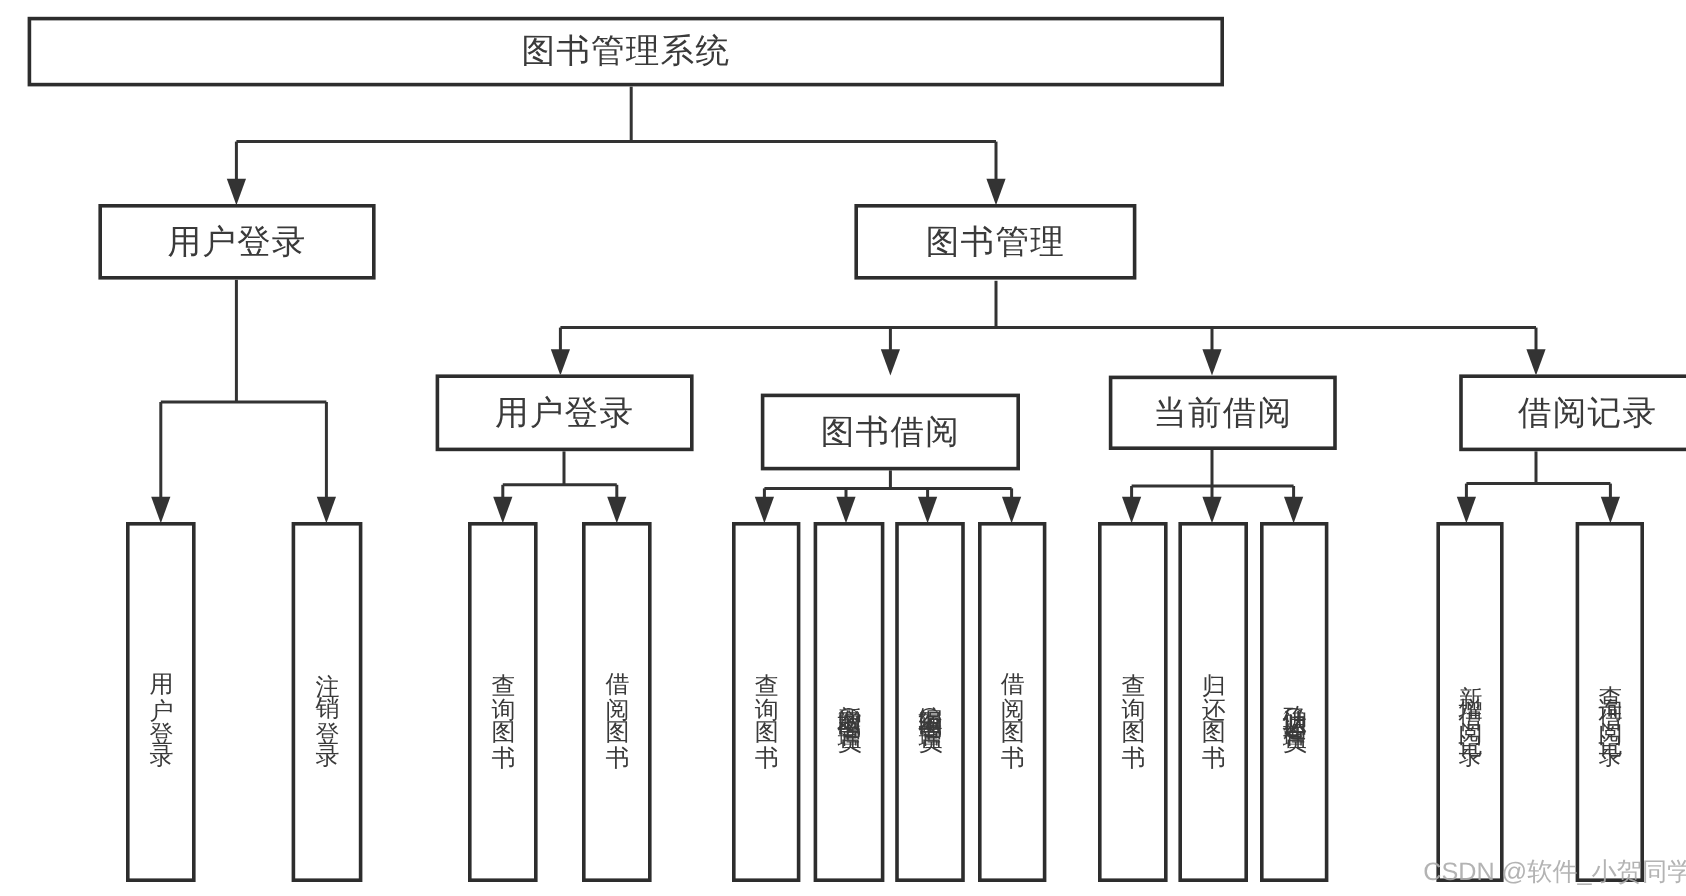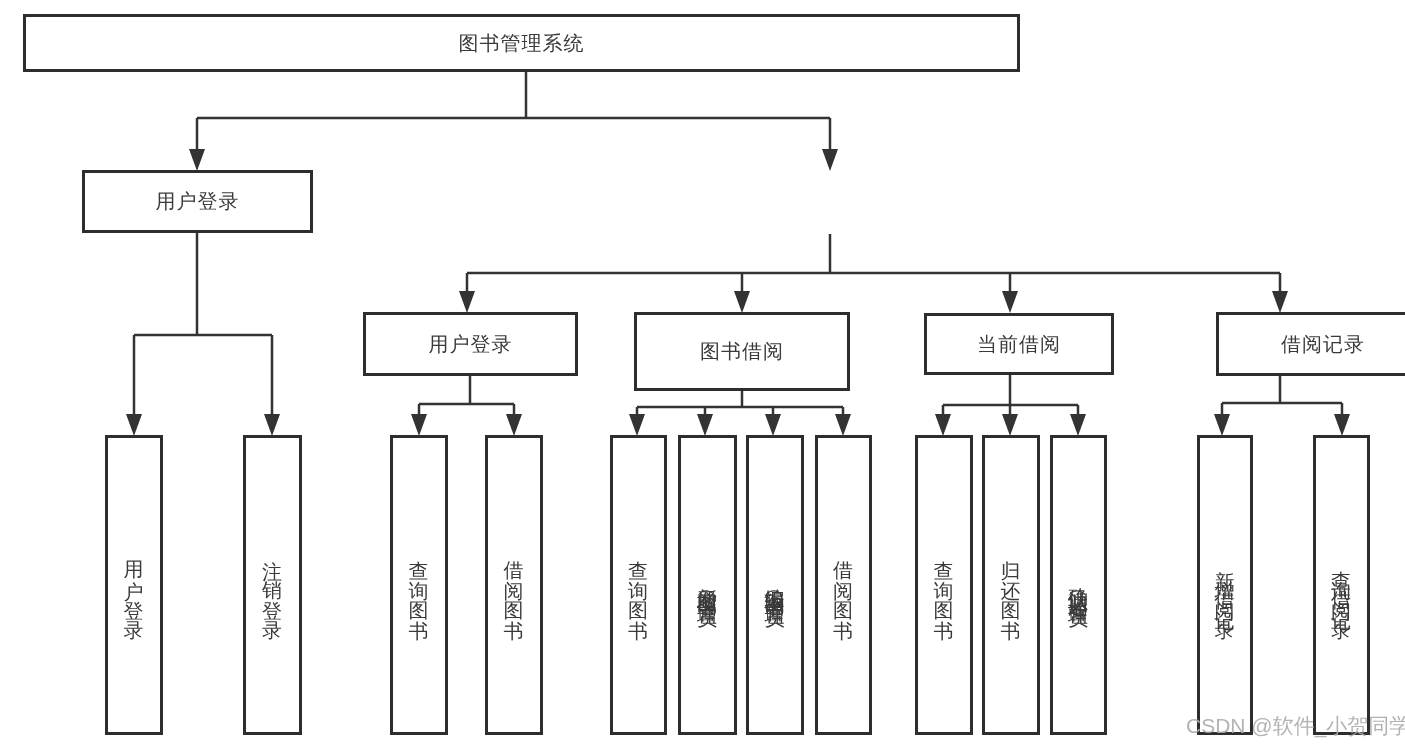--- a/index.html
+++ b/index.html
@@ -13,21 +13,21 @@
   }
   .wires{position:absolute;left:0;top:0;z-index:0;}
   .box{
     position:absolute;
     box-sizing:border-box;
     border:3px solid #2d2d2d;
     background:#ffffff;
     display:flex;align-items:center;justify-content:center;
     z-index:1;
   }
-  .lbl{font-size:20px;letter-spacing:1px;white-space:nowrap;color:#3a3a3a;}
+  .lbl{font-size:28px;letter-spacing:1px;white-space:nowrap;color:#3a3a3a;}
   .leaf{top:435px;height:300px;}
   .vlbl{
     writing-mode:vertical-lr;
     text-orientation:mixed;
     font-size:20px;
     color:#3a3a3a;
     line-height:1;
   }
   .sp-wide  .vlbl{letter-spacing:20px;}
   .sp-mid   .vlbl{letter-spacing:10px;}
@@ -112,25 +112,28 @@
     </g>
   </svg>
 
   <div class="box" style="left:23px;top:14px;width:997px;height:58px">
     <span class="lbl">图书管理系统</span>
   </div>
 
   <div class="box" style="left:82px;top:170px;width:231px;height:63px">
     <span class="lbl">用户登录</span>
   </div>
+  <div class="box" style="left:712px;top:170px;width:235px;height:63px">
+    <span class="lbl">图书管理</span>
+  </div>
 
   <div class="box" style="left:363px;top:312px;width:215px;height:64px">
     <span class="lbl">用户登录</span>
   </div>
-  <div class="box" style="left:634px;top:312px;width:216px;height:79px">
+  <div class="box" style="left:634px;top:328px;width:216px;height:64px">
     <span class="lbl">图书借阅</span>
   </div>
   <div class="box" style="left:924px;top:313px;width:190px;height:62px">
     <span class="lbl">当前借阅</span>
   </div>
   <div class="box" style="left:1216px;top:312px;width:214px;height:64px">
     <span class="lbl">借阅记录</span>
   </div>
 
   <div class="box leaf sp-wide" style="left:105px;width:58px">

